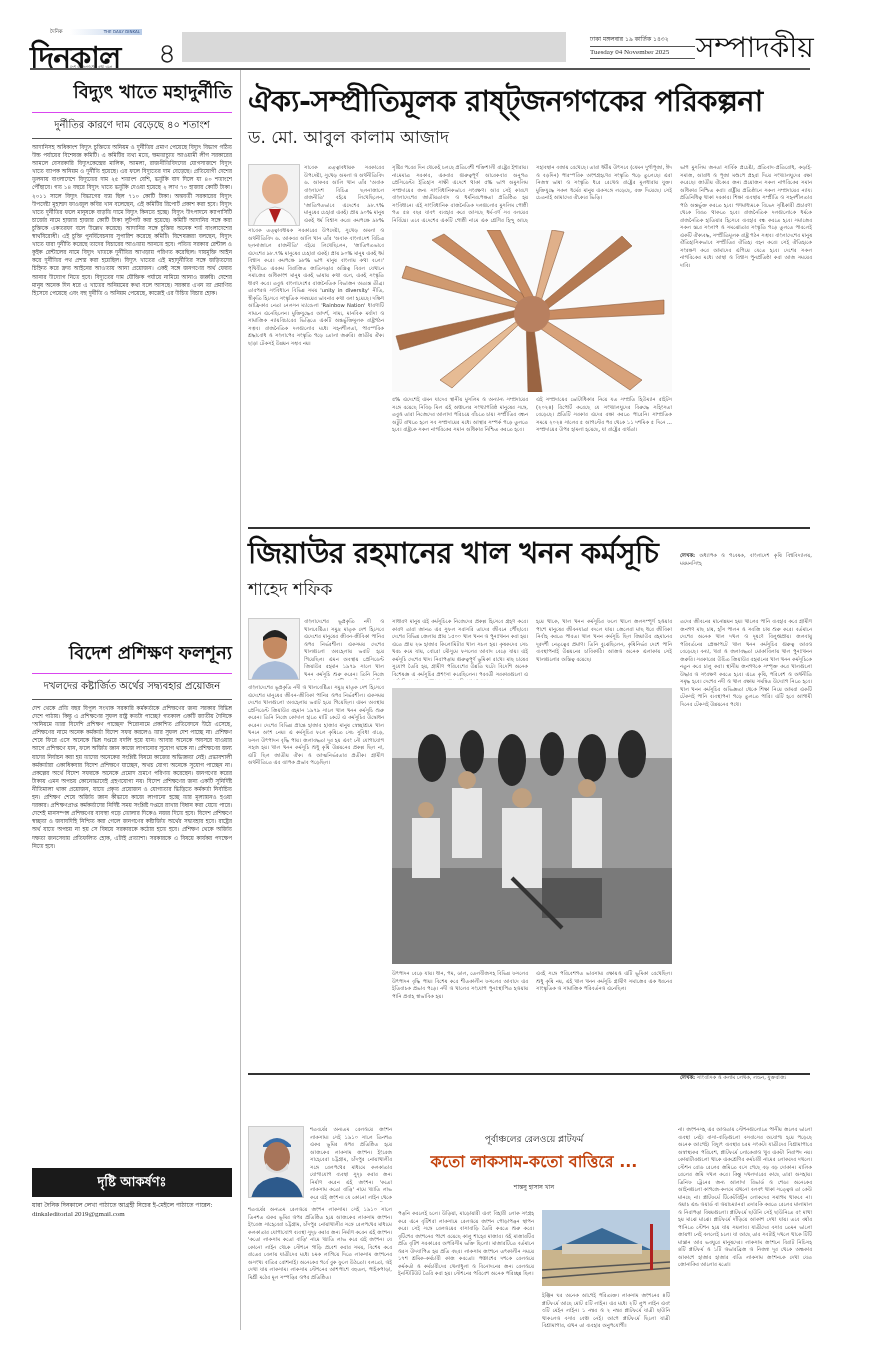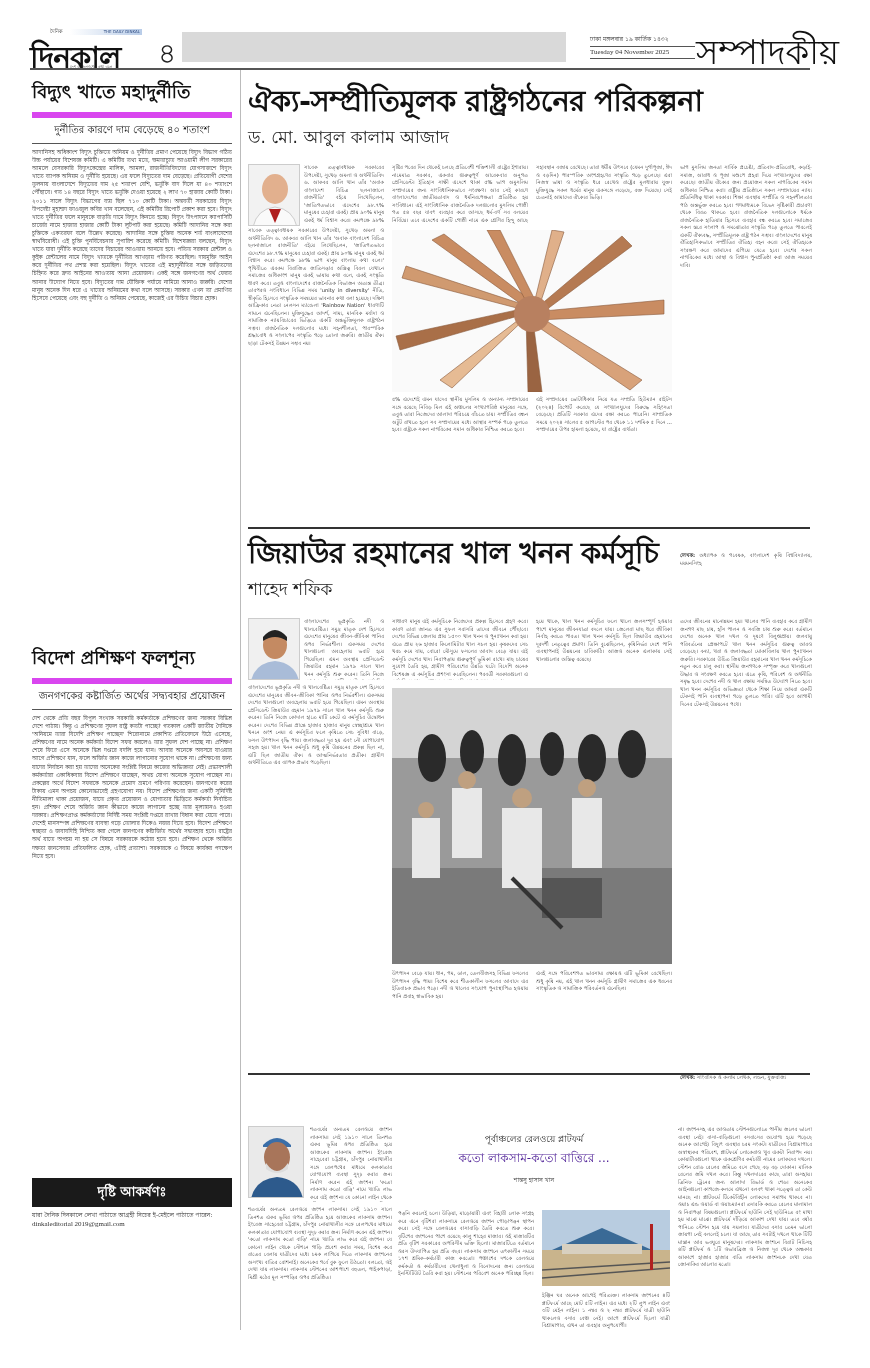--- a/index.html
+++ b/index.html
@@ -10,45 +10,45 @@
   .logo { position: absolute; left: 0; top: 0; width: 118px; height: 42px; }
   .logo-main { position: absolute; left: 0; top: 6px; font-size: 30px; font-weight: bold; color: #111; letter-spacing: -1px; font-family: "DejaVu Serif", serif; }
   .logo-small { position: absolute; left: 20px; top: 0; font-size: 5px; color: #333; }
   .logo-en { position: absolute; left: 40px; top: 1px; width: 72px; height: 6px; background: linear-gradient(90deg, #fff, #b8cce8); font-size: 4px; text-align: right; color: #2c4a80; padding-right: 2px; }
   .logo-tag { position: absolute; left: 40px; top: 36px; font-size: 4px; color: #333; }
   .page-num { position: absolute; left: 128px; top: 4px; font-size: 28px; color: #222; }
   .grey-band { position: absolute; left: 152px; top: 4px; width: 384px; height: 30px; background: #d9d9d9; }
   .date-box { position: absolute; left: 560px; top: 6px; width: 105px; }
   .date-bn { font-size: 6px; color: #333; border-bottom: 1px solid #555; padding-bottom: 1px; }
   .date-en { font-size: 7px; color: #333; font-family: Liberation Serif, serif; border-bottom: 1px solid #555; padding: 1px 0 2px; }
-  .section-title { position: absolute; left: 666px; top: -2px; font-size: 34px; color: #111; font-family: Liberation Mono, monospace; }
+  .section-title { position: absolute; left: 666px; top: -2px; font-size: 28px; color: #111; font-family: Liberation Mono, monospace; }
   .top-rule { position: absolute; left: 30px; top: 68px; width: 780px; height: 2px; background: #555; }
   .vrule { position: absolute; left: 240px; top: 70px; width: 1px; height: 1260px; background: #bbb; }
 
   .left-col { position: absolute; left: 32px; top: 74px; width: 200px; }
-  .lhead { font-size: 18px; font-weight: bold; text-align: left; color: #111; padding: 4px 0 3px; border-bottom: 6px solid #d946ef; }
+  .lhead { font-size: 18px; font-weight: bold; text-align: right; color: #111; padding: 4px 0 3px; border-bottom: 1px solid #d946ef; }
   .lsub { font-size: 10px; text-align: center; color: #111; padding: 4px 0; border-bottom: 1px solid #555; }
   .lbody { font-size: 5.6px; line-height: 8.1px; color: #333; text-align: justify; padding-top: 4px; }
   .attn-box { background: #1a1a1a; color: #fff; font-size: 13px; font-weight: bold; text-align: center; padding: 4px 0; margin-top: 6px; }
   .attn-text { font-size: 6px; color: #333; padding-top: 3px; line-height: 9px; }
   .attn-email { font-family: "Liberation Serif", serif; font-size: 7px; }
 
   .article { position: absolute; left: 248px; width: 564px; }
   .a-title { font-size: 29px; font-weight: bold; color: #111; line-height: 34px; letter-spacing: -0.5px; }
   .a-byline { font-size: 17px; color: #222; padding-top: 6px; }
   .cols { position: relative; }
   .col { position: absolute; font-size: 5.2px; line-height: 7.5px; color: #333; text-align: justify; overflow: hidden; }
   .author-photo { position: absolute; background: #e9e9e9; border: 1px solid #ccc; overflow: hidden; }
   .photo-big { position: absolute; overflow: hidden; }
   .author-note { font-weight: bold; }
   .hrule { position: absolute; left: 248px; width: 562px; height: 2px; background: #333; }
 
   .rail-head { text-align: center; }
   .rail-sup { font-size: 9px; color: #222; }
-  .rail-title { font-size: 12px; font-weight: normal; color: #4c1d95; padding-top: 2px; }
+  .rail-title { font-size: 16px; font-weight: bold; color: #c2410c; padding-top: 2px; }
   .rail-by { font-size: 6px; color: #333; padding-top: 6px; }
 </style>
 </head>
 <body>
 
 <div class="masthead">
   <div class="logo">
     <span class="logo-small">দৈনিক</span>
     <span class="logo-en">THE DAILY DINKAL</span>
     <span class="logo-main">দিনকাল</span>
@@ -66,32 +66,32 @@
 <div class="vrule"></div>
 
 <div class="left-col">
   <div>
     <div class="lhead">বিদ্যুৎ খাতে মহাদুর্নীতি</div>
     <div class="lsub">দুর্নীতির কারণে দাম বেড়েছে ৪০ শতাংশ</div>
     <div class="lbody" style="height:486px;overflow:hidden;">আদানিসহ অধিকাংশ বিদ্যুৎ চুক্তিতে অনিয়ম ও দুর্নীতির প্রমাণ পেয়েছে বিদ্যুৎ বিভাগ গঠিত উচ্চ পর্যায়ের বিশেষজ্ঞ কমিটি। এ কমিটির তথ্য মতে, ক্ষমতাচ্যুত আওয়ামী লীগ সরকারের আমলে বেসরকারি বিদ্যুৎকেন্দ্রের মালিক, আমলা, রাজনীতিবিদদের যোগসাজশে বিদ্যুৎ খাতে ব্যাপক অনিয়ম ও দুর্নীতি হয়েছে। এর ফলে বিদ্যুতের দাম বেড়েছে। প্রতিযোগী দেশের তুলনায় বাংলাদেশে বিদ্যুতের দাম ২৫ শতাংশ বেশি, ভর্তুকি বাদ দিলে যা ৪০ শতাংশে পৌঁছাবে। গত ১৪ বছরে বিদ্যুৎ খাতে ভর্তুকি দেওয়া হয়েছে ২ লাখ ৭০ হাজার কোটি টাকা। ২০১১ সালে বিদ্যুৎ বিভাগের ব্যয় ছিল ৭১০ কোটি টাকা। অন্তবর্তী সরকারের বিদ্যুৎ উপদেষ্টা মুহাম্মদ ফাওজুল কবির খান বলেছেন, এই কমিটির রিপোর্ট প্রকাশ করা হবে। বিদ্যুৎ খাতে দুর্নীতির ফলে মানুষকে বাড়তি দামে বিদ্যুৎ কিনতে হচ্ছে। বিদ্যুৎ উৎপাদনে ক্যাপাসিটি চার্জের নামে হাজার হাজার কোটি টাকা লুটপাট করা হয়েছে। কমিটি আদানির সঙ্গে করা চুক্তিকে একতরফা বলে উল্লেখ করেছে। আদানির সঙ্গে চুক্তির অনেক শর্ত বাংলাদেশের স্বার্থবিরোধী। এই চুক্তি পুনর্বিবেচনার সুপারিশ করেছে কমিটি। বিশেষজ্ঞরা বলছেন, বিদ্যুৎ খাতে যারা দুর্নীতি করেছে তাদের বিচারের আওতায় আনতে হবে। পতিত সরকার রেন্টাল ও কুইক রেন্টালের নামে বিদ্যুৎ খাতকে দুর্নীতির আখড়ায় পরিণত করেছিল। দায়মুক্তি আইন করে দুর্নীতির পথ প্রশস্ত করা হয়েছিল। বিদ্যুৎ খাতের এই মহাদুর্নীতির সঙ্গে জড়িতদের চিহ্নিত করে দ্রুত আইনের আওতায় আনা প্রয়োজন। একই সঙ্গে জনগণের অর্থ ফেরত আনার উদ্যোগ নিতে হবে। বিদ্যুতের দাম যৌক্তিক পর্যায়ে নামিয়ে আনাও জরুরি। দেশের মানুষ অনেক দিন ধরে এ খাতের অনিয়মের কথা বলে আসছে। সরকার এখন তা প্রমাণিত হিসেবে পেয়েছে এবং বহু দুর্নীতি ও অনিয়ম পেয়েছে, কাজেই এর উচিত বিচার হোক।</div>
   </div>
   <div style="margin-top:10px;">
     <div class="lhead" style="border-top:none;">বিদেশ প্রশিক্ষণ ফলশূন্য</div>
-    <div class="lsub">জনগণকের কষ্টার্জিত অর্থের সদ্ব্যবহার প্রয়োজন</div>
+    <div class="lsub">দখলদের কষ্টার্জিত অর্থের সদ্ব্যবহার প্রয়োজন</div>
     <div class="lbody" style="height:462px;overflow:hidden;">দেশ থেকে প্রতি বছর বিপুল সংখ্যক সরকারি কর্মকর্তাকে প্রশিক্ষণের জন্য সরকার বিভিন্ন দেশে পাঠায়। কিন্তু এ প্রশিক্ষণের সুফল রাষ্ট্র কতটা পাচ্ছে? গতকাল একটি জাতীয় দৈনিকে 'অনিয়মে তারা বিদেশি প্রশিক্ষণ পাচ্ছেন' শিরোনামে প্রকাশিত প্রতিবেদনে উঠে এসেছে, প্রশিক্ষণের নামে অনেক কর্মকর্তা বিদেশ সফর করলেও তার সুফল দেশ পাচ্ছে না। প্রশিক্ষণ শেষে ফিরে এসে অনেকে ভিন্ন দপ্তরে বদলি হয়ে যান। আবার অনেকে অবসরে যাওয়ার আগে প্রশিক্ষণে যান, ফলে অর্জিত জ্ঞান কাজে লাগানোর সুযোগ থাকে না। প্রশিক্ষণের জন্য যাদের নির্বাচন করা হয় তাদের অনেকের সংশ্লিষ্ট বিষয়ে কাজের অভিজ্ঞতা নেই। প্রভাবশালী কর্মকর্তারা একাধিকবার বিদেশ প্রশিক্ষণে যাচ্ছেন, অথচ যোগ্য অনেকে সুযোগ পাচ্ছেন না। প্রকল্পের অর্থে বিদেশ সফরকে অনেকে প্রমোদ ভ্রমণে পরিণত করেছেন। জনগণের করের টাকায় এমন অপচয় কোনোভাবেই গ্রহণযোগ্য নয়। বিদেশ প্রশিক্ষণের জন্য একটি সুনির্দিষ্ট নীতিমালা থাকা প্রয়োজন, যাতে প্রকৃত প্রয়োজন ও যোগ্যতার ভিত্তিতে কর্মকর্তা নির্বাচিত হন। প্রশিক্ষণ শেষে অর্জিত জ্ঞান কীভাবে কাজে লাগানো হচ্ছে তার মূল্যায়নও হওয়া দরকার। প্রশিক্ষণপ্রাপ্ত কর্মকর্তাদের নির্দিষ্ট সময় সংশ্লিষ্ট দপ্তরে রাখার বিধান করা যেতে পারে। দেশেই মানসম্পন্ন প্রশিক্ষণের ব্যবস্থা গড়ে তোলার দিকেও নজর দিতে হবে। বিদেশ প্রশিক্ষণে স্বচ্ছতা ও জবাবদিহি নিশ্চিত করা গেলে জনগণের কষ্টার্জিত অর্থের সদ্ব্যবহার হবে। রাষ্ট্রের অর্থ যাতে অপচয় না হয় সে বিষয়ে সরকারকে কঠোর হতে হবে। প্রশিক্ষণ থেকে অর্জিত দক্ষতা জনসেবায় প্রতিফলিত হোক, এটাই প্রত্যাশা। সরকারকে এ বিষয়ে কার্যকর পদক্ষেপ নিতে হবে।</div>
   </div>
   <div class="attn-box">দৃষ্টি আকর্ষণঃ</div>
   <div class="attn-text">
     <span>যারা দৈনিক দিনকালে লেখা পাঠাতে আগ্রহী নিচের ই-মেইলে পাঠাতে পারেন:</span>
     <span class="attn-email">dinkaleditorial 2019@gmail.com</span>
   </div>
 </div>
 
 <div class="article" style="top:84px;">
-  <div class="a-title">ঐক্য-সম্প্রীতিমূলক রাষ্ট্রগঠনের পরিকল্পনা</div>
+  <div class="a-title">ঐক্য-সম্প্রীতিমূলক রাষ্ট্জনগণকের পরিকল্পনা</div>
   <div class="a-byline">ড. মো. আবুল কালাম আজাদ</div>
   <div class="cols" style="height:410px;margin-top:12px;">
     <div class="author-photo" style="left:0;top:0;width:52px;height:62px;">
       <svg width="52" height="62" viewBox="0 0 52 62">
         <rect width="52" height="62" fill="#f2f2f2"></rect>
         <ellipse cx="26" cy="24" rx="13" ry="15" fill="#e2b08e"></ellipse>
         <path d="M4 62 Q8 44 26 42 Q44 44 48 62Z" fill="#fafafa" stroke="#ccc"></path>
         <path d="M20 44 L26 58 L32 44Z" fill="#b02020"></path>
       </svg>
     </div>

